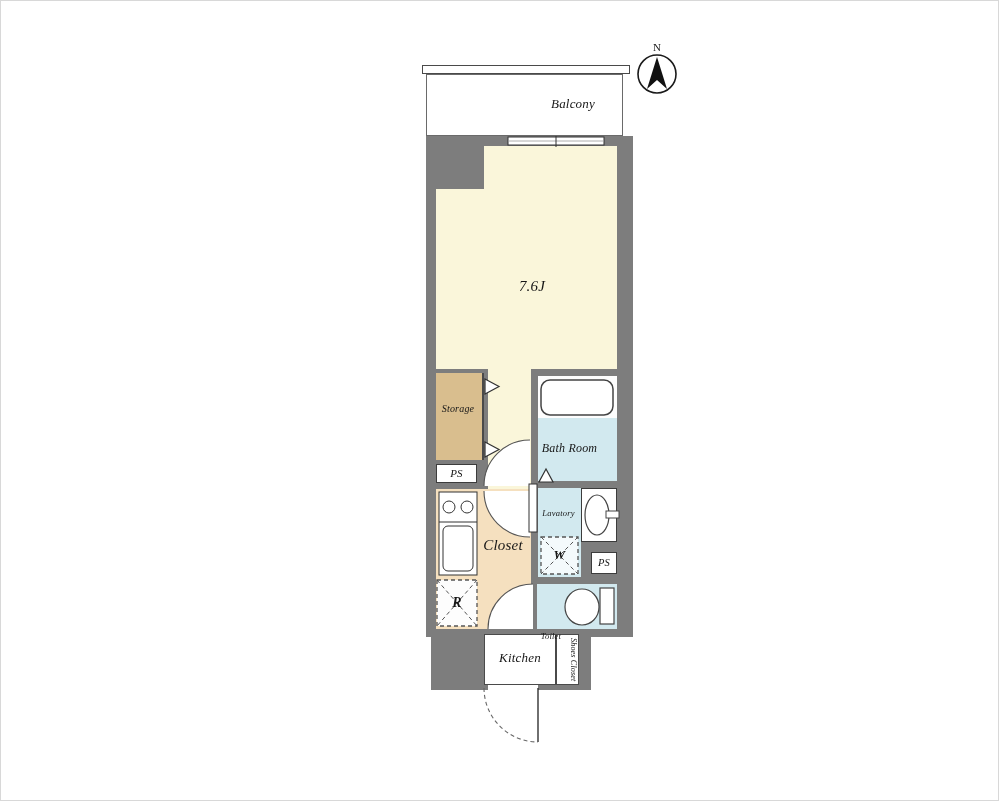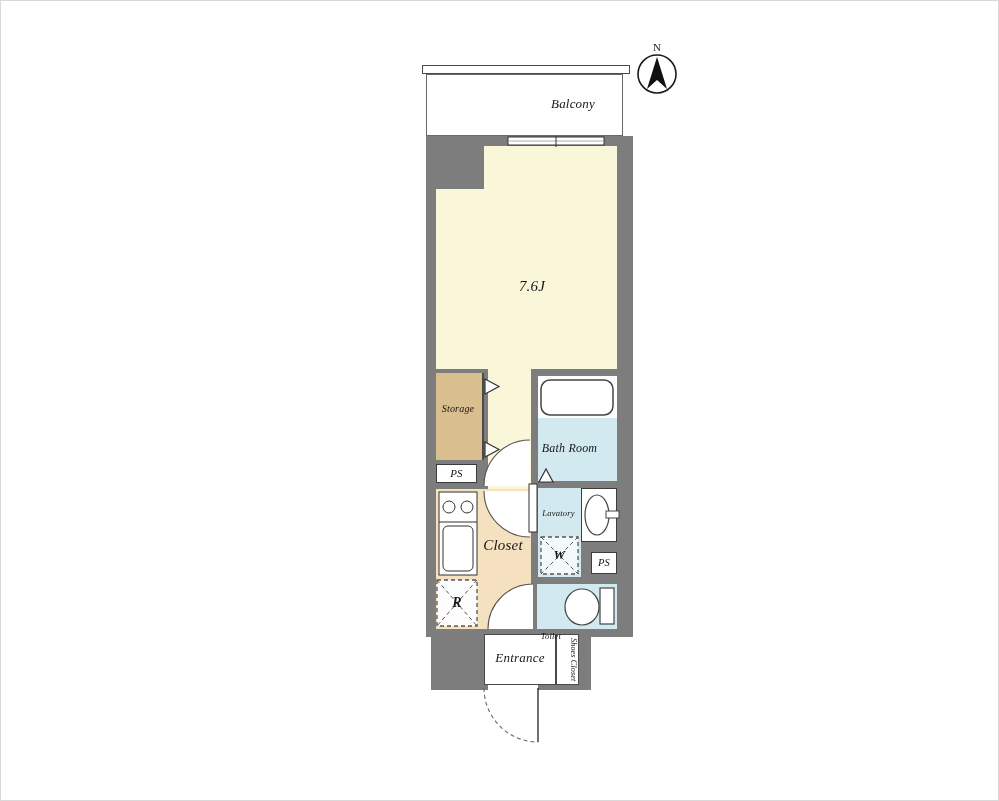--- a/index.html
+++ b/index.html
@@ -137,18 +137,18 @@
   <div class="lbl" style="left:535px;top:508px;width:45px;font-size:8.5px;">Lavatory</div>
 
   <div class="lbl" style="left:540px;top:547px;width:37px;font-size:13px;font-weight:bold;">W</div>
 
   <div class="lbl" style="left:590px;top:556px;width:26px;font-size:10.5px;">PS</div>
 
   <div class="lbl" style="left:535px;top:599px;width:30px;font-size:8.5px;margin-top:32px;">Toilet</div>
 
   <div class="lbl" style="left:436px;top:594px;width:40px;font-size:14px;font-weight:bold;">R</div>
 
-  <div class="lbl" style="left:483px;top:650px;width:72px;font-size:13px;">Entrance</div>
+  <div class="lbl" style="left:483px;top:650px;width:72px;font-size:13px;">Kitchen</div>
 
   <div class="lbl vtext" style="left:558px;top:636px;height:46px;width:18px;font-size:8px;white-space:normal;line-height:1;">Shoes Closet</div>
 
 
 </div>
 
 </body></html>

